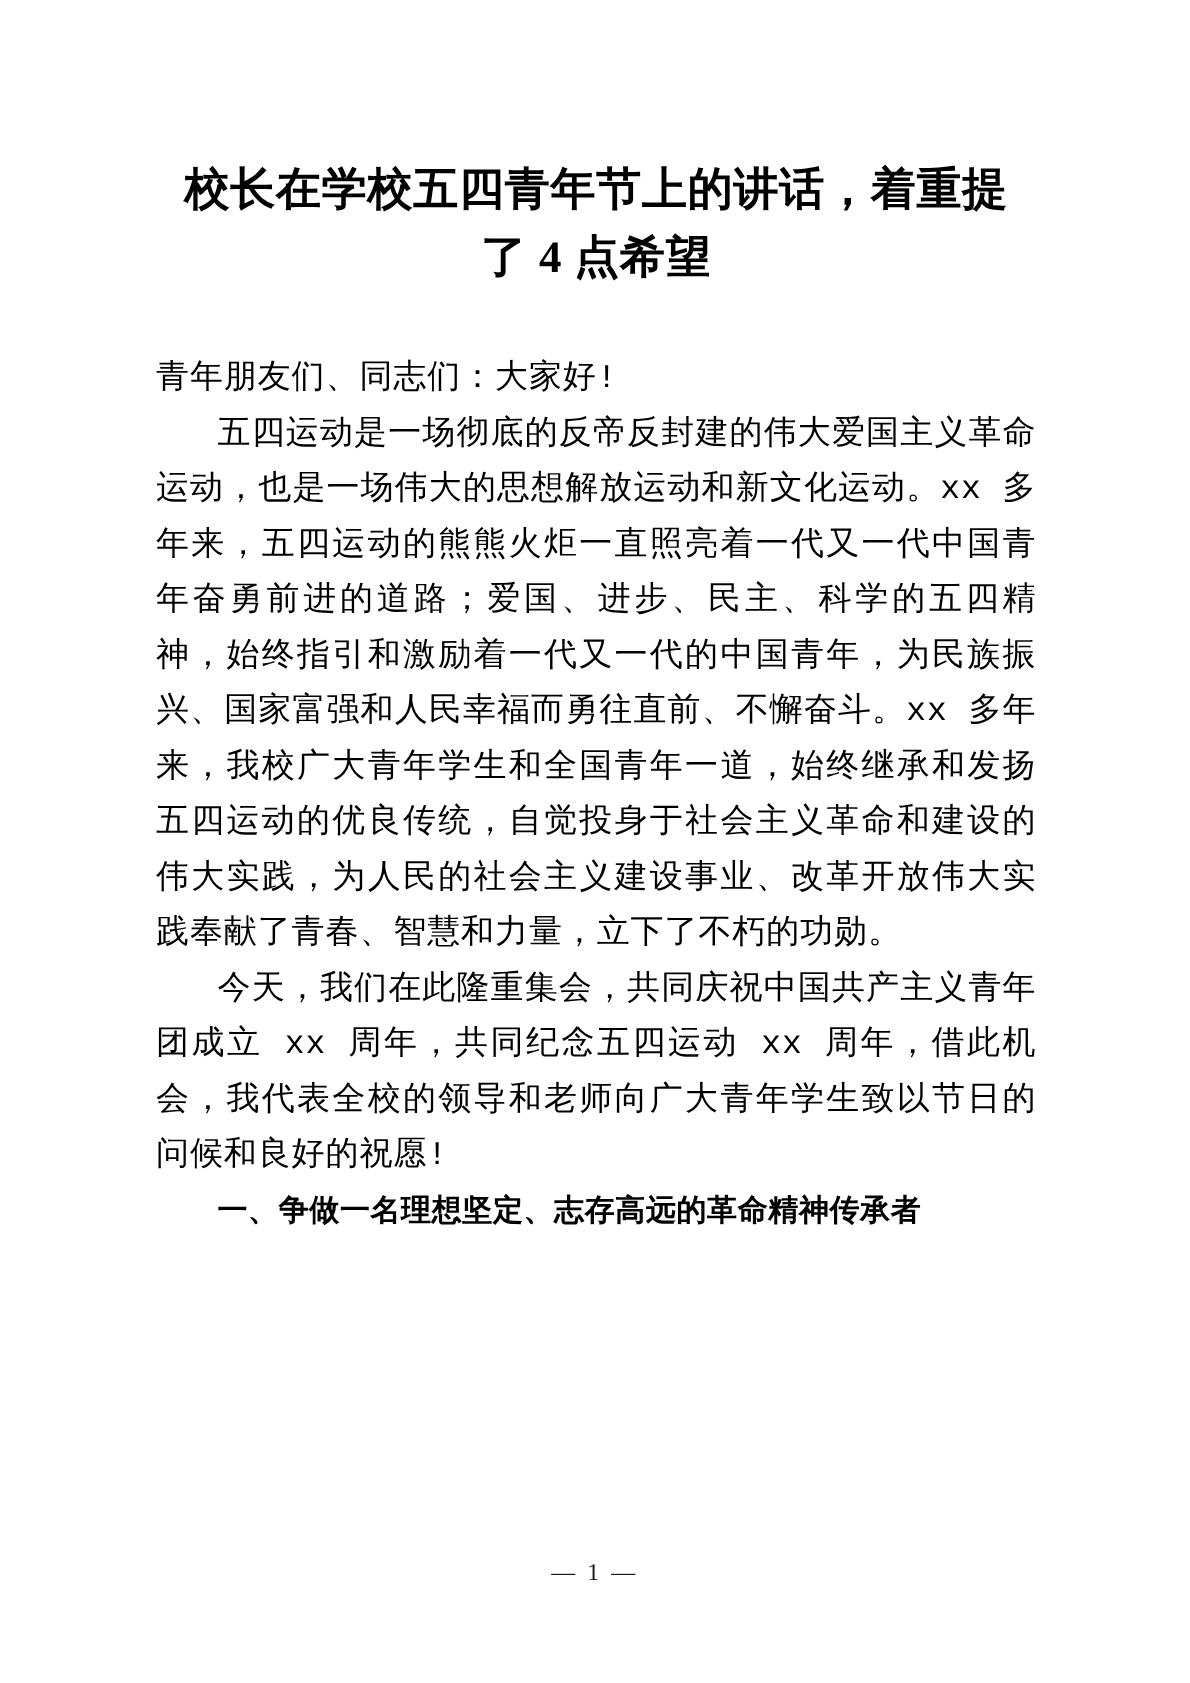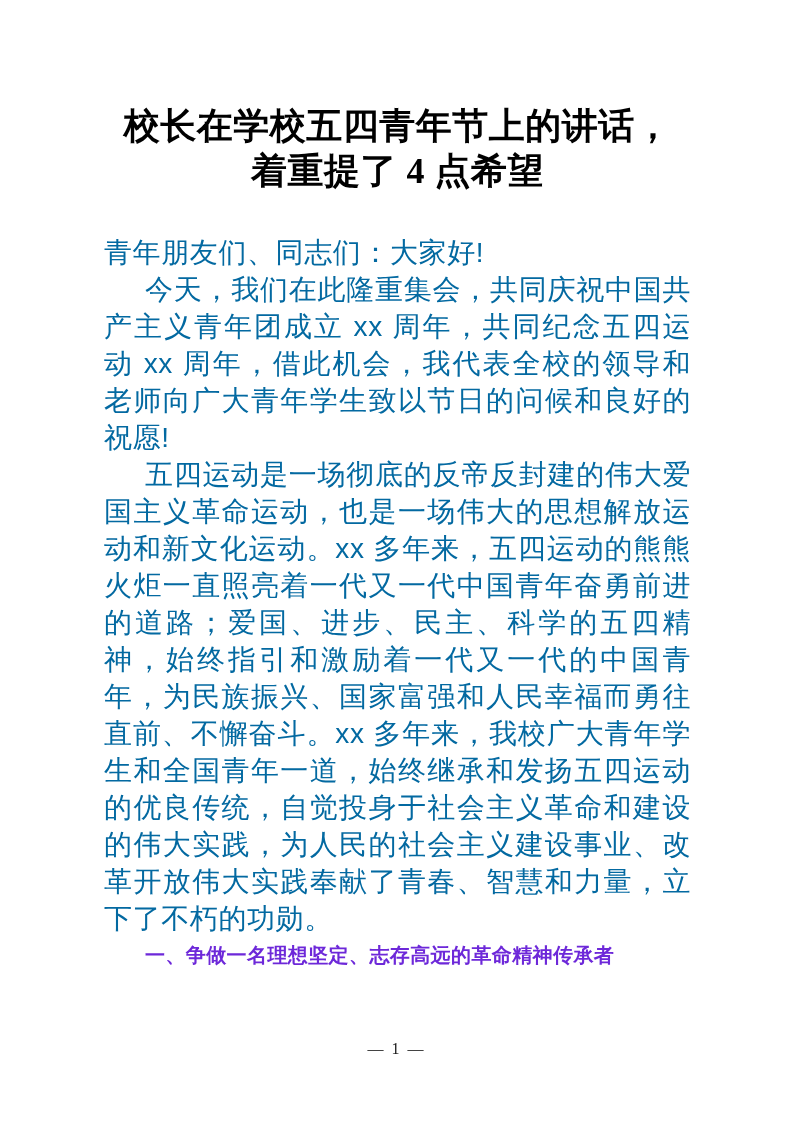--- a/index.html
+++ b/index.html
@@ -21,58 +21,58 @@
     position: absolute;
     left: 104px;
     top: 0;
     width: 587px;
   }
   .doc-title {
     margin: 0;
     padding: 0;
     font-family: "Liberation Serif", "DejaVu Serif", serif;
     font-weight: bold;
-    font-size: 36px;
+    font-size: 30px;
     line-height: 45px;
     color: #000000;
     text-align: center;
     letter-spacing: 0.5px;
     padding-top: 104px;
     padding-left: 6px;
     padding-right: 6px;
   }
   .body-block {
     margin-top: 40px;
   }
   p.para {
     margin: 0;
     padding: 0;
-    font-family: Liberation Sans, sans-serif;
-    font-size: 28px;
+    font-family: Liberation Mono, monospace;
+    font-size: 22px;
     line-height: 37px;
-    color: #0369a1;
+    color: #000000;
     text-align: justify;
     text-justify: inter-ideograph;
     letter-spacing: 0.6px;
     white-space: normal;
   }
   p.indent {
     text-indent: 41px;
   }
   p.noindent {
     text-indent: 0;
   }
   p.heading {
     margin: 0;
     padding: 0;
     font-family: Liberation Sans, sans-serif;
     font-weight: bold;
     font-size: 20px;
     line-height: 37px;
-    color: #6d28d9;
+    color: #000000;
     text-indent: 41px;
     letter-spacing: 0.4px;
   }
   .page-footer {
     position: absolute;
     left: 0;
     right: 0;
     top: 1040px;
     text-align: center;
     font-family: "Liberation Serif", "DejaVu Serif", serif;
@@ -86,23 +86,23 @@
 
 <div class="page">
 
   <div class="content">
 
     <h1 class="doc-title">校长在学校五四青年节上的讲话，着重提了 4 点希望</h1>
 
     <div class="body-block">
       <p class="para noindent">青年朋友们、同志们：大家好!</p>
 
+      <p class="para indent">五四运动是一场彻底的反帝反封建的伟大爱国主义革命运动，也是一场伟大的思想解放运动和新文化运动。xx 多年来，五四运动的熊熊火炬一直照亮着一代又一代中国青年奋勇前进的道路；爱国、进步、民主、科学的五四精神，始终指引和激励着一代又一代的中国青年，为民族振兴、国家富强和人民幸福而勇往直前、不懈奋斗。xx 多年来，我校广大青年学生和全国青年一道，始终继承和发扬五四运动的优良传统，自觉投身于社会主义革命和建设的伟大实践，为人民的社会主义建设事业、改革开放伟大实践奉献了青春、智慧和力量，立下了不朽的功勋。</p>
+
       <p class="para indent">今天，我们在此隆重集会，共同庆祝中国共产主义青年团成立 xx 周年，共同纪念五四运动 xx 周年，借此机会，我代表全校的领导和老师向广大青年学生致以节日的问候和良好的祝愿!</p>
-
-      <p class="para indent">五四运动是一场彻底的反帝反封建的伟大爱国主义革命运动，也是一场伟大的思想解放运动和新文化运动。xx 多年来，五四运动的熊熊火炬一直照亮着一代又一代中国青年奋勇前进的道路；爱国、进步、民主、科学的五四精神，始终指引和激励着一代又一代的中国青年，为民族振兴、国家富强和人民幸福而勇往直前、不懈奋斗。xx 多年来，我校广大青年学生和全国青年一道，始终继承和发扬五四运动的优良传统，自觉投身于社会主义革命和建设的伟大实践，为人民的社会主义建设事业、改革开放伟大实践奉献了青春、智慧和力量，立下了不朽的功勋。</p>
 
 
       <p class="heading">一、争做一名理想坚定、志存高远的革命精神传承者</p>
 
     </div>
 
   </div>
 
   <div class="page-footer">— 1 —</div>
 

